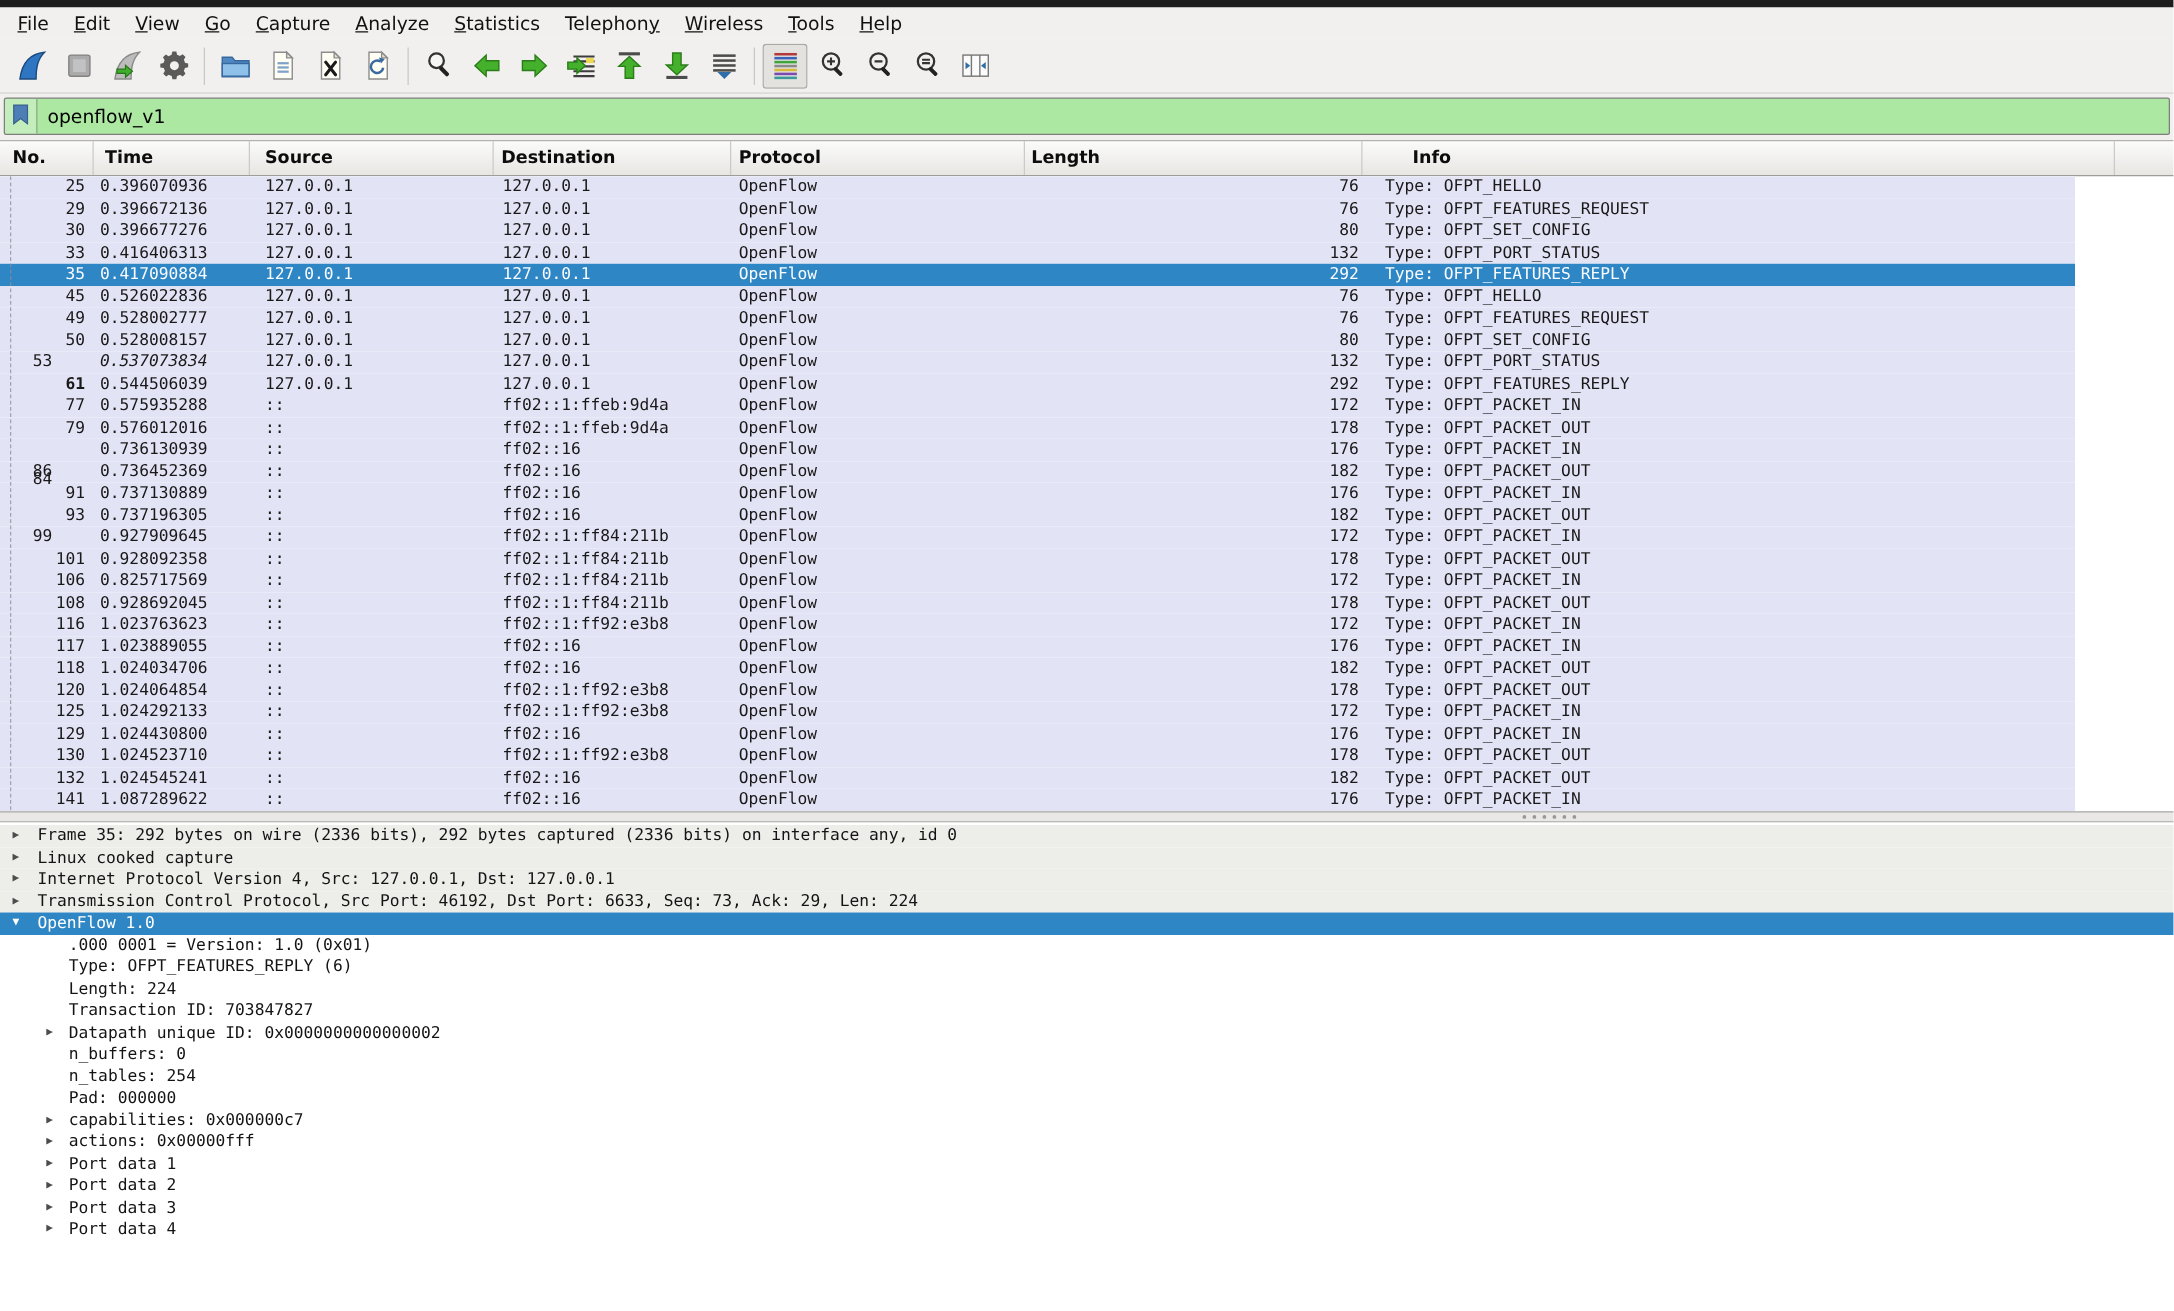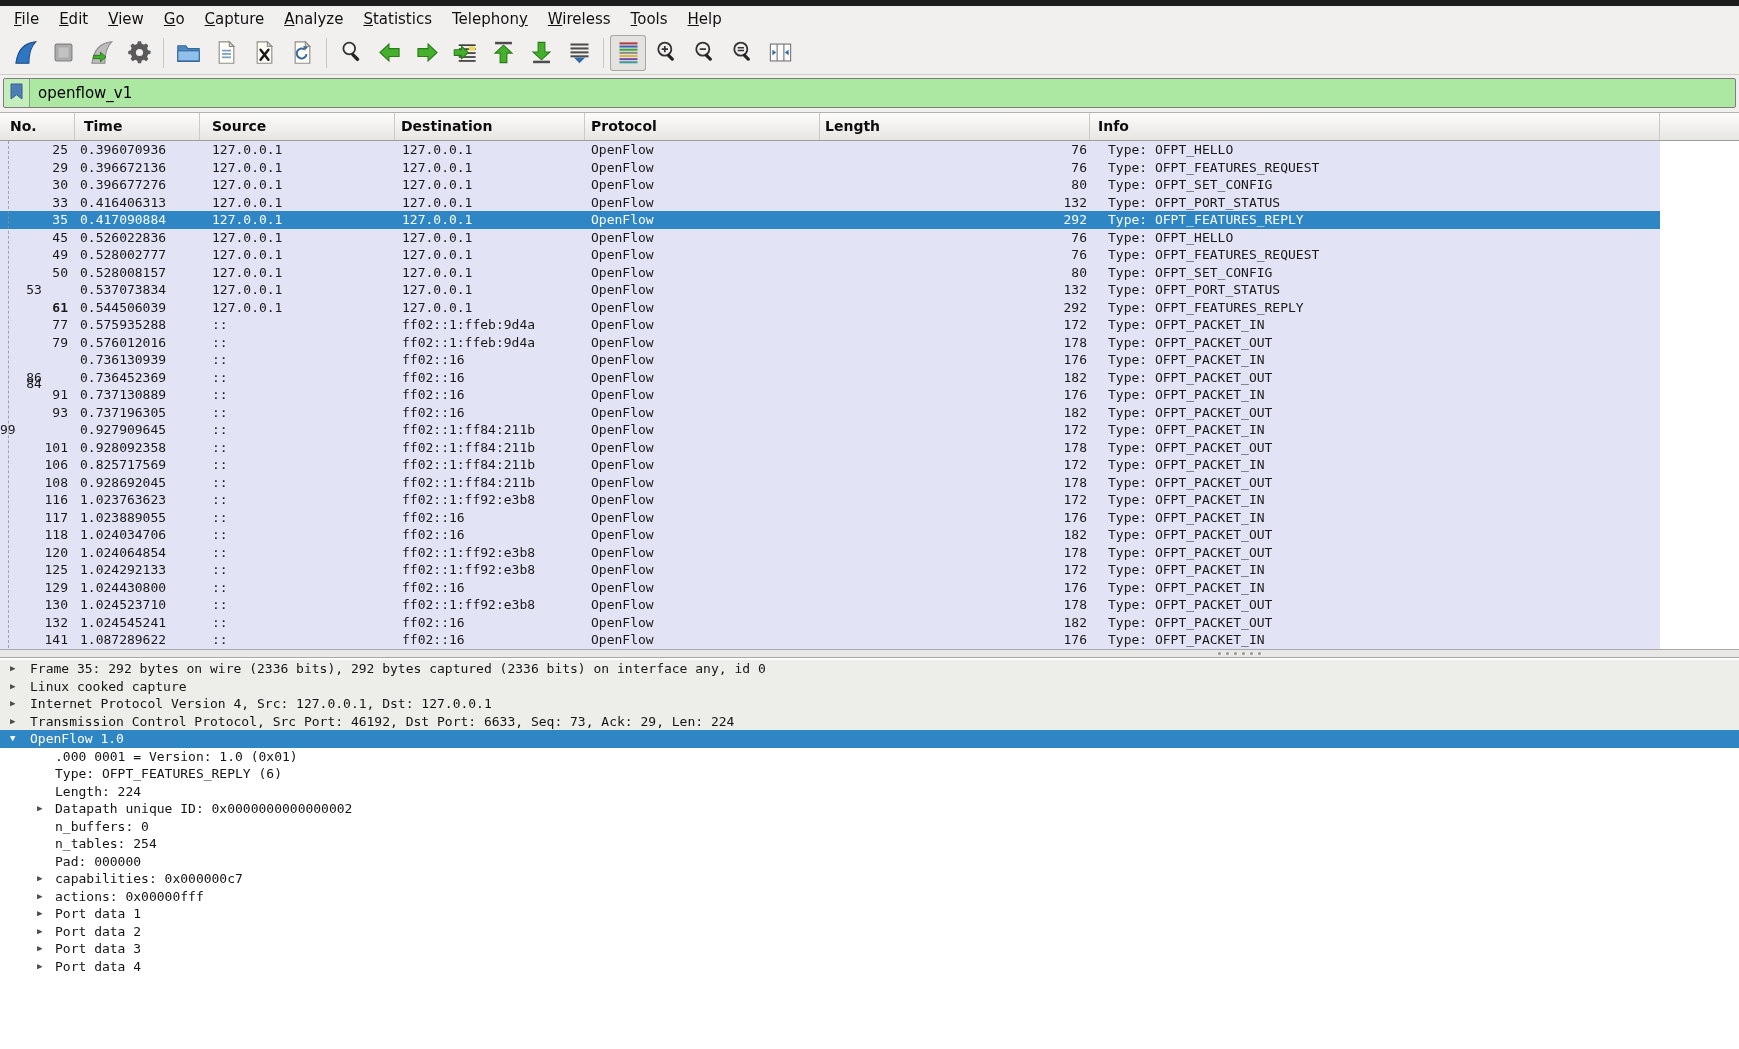--- a/index.html
+++ b/index.html
@@ -290,21 +290,21 @@
     </div>
   </div>
 
   <div class="plist-header">
       <div class="ph-cell" style="width: 75px; padding-left: 10px;">No.</div>
       <div class="ph-cell" style="width: 125px; padding-left: 9px;">Time</div>
       <div class="ph-cell" style="width: 195px; padding-left: 12px;">Source</div>
       <div class="ph-cell" style="width: 190px; padding-left: 6px;">Destination</div>
       <div class="ph-cell" style="width: 235px; padding-left: 6px;">Protocol</div>
       <div class="ph-cell" style="width: 270px; padding-left: 5px;">Length</div>
-      <div class="ph-cell" style="width: 570px; padding-left: 8px;">Info</div>
+      <div class="ph-cell" style="width: 570px; padding-left: 8px; margin-left: 32px;">Info</div>
     </div>
 
   <div class="plist">
       <div class="prow">
         <div class="pcell" style="width: 75px; text-align: right; padding-right: 7px;">25</div>
         <div class="pcell" style="width: 125px; padding-left: 5px;">0.396070936</div>
         <div class="pcell" style="width: 195px; padding-left: 12px;">127.0.0.1</div>
         <div class="pcell" style="width: 190px; padding-left: 7px;">127.0.0.1</div>
         <div class="pcell" style="width: 235px; padding-left: 6px;">OpenFlow</div>
         <div class="pcell" style="width: 270px; text-align: right; padding-right: 3px;">76</div>
@@ -368,21 +368,21 @@
         <div class="pcell" style="width: 75px; text-align: right; padding-right: 7px;">50</div>
         <div class="pcell" style="width: 125px; padding-left: 5px;">0.528008157</div>
         <div class="pcell" style="width: 195px; padding-left: 12px;">127.0.0.1</div>
         <div class="pcell" style="width: 190px; padding-left: 7px;">127.0.0.1</div>
         <div class="pcell" style="width: 235px; padding-left: 6px;">OpenFlow</div>
         <div class="pcell" style="width: 270px; text-align: right; padding-right: 3px;">80</div>
         <div class="pcell" style="width: 570px; padding-left: 18px;">Type: OFPT_SET_CONFIG</div>
       </div>
       <div class="prow">
         <div class="pcell" style="width: 75px; text-align: center; padding-right: 7px;">53</div>
-        <div class="pcell" style="width: 125px; padding-left: 5px;">0.537073834</div>
+        <div class="pcell" style="width: 125px; padding-left: 5px; font-style: italic;">0.537073834</div>
         <div class="pcell" style="width: 195px; padding-left: 12px;">127.0.0.1</div>
         <div class="pcell" style="width: 190px; padding-left: 7px;">127.0.0.1</div>
         <div class="pcell" style="width: 235px; padding-left: 6px;">OpenFlow</div>
         <div class="pcell" style="width: 270px; text-align: right; padding-right: 3px;">132</div>
         <div class="pcell" style="width: 570px; padding-left: 18px;">Type: OFPT_PORT_STATUS</div>
       </div>
       <div class="prow">
         <div class="pcell" style="width: 75px; text-align: right; padding-right: 7px; font-weight: bold;">61</div>
         <div class="pcell" style="width: 125px; padding-left: 5px;">0.544506039</div>
         <div class="pcell" style="width: 195px; padding-left: 12px;">127.0.0.1</div>
@@ -439,21 +439,21 @@
       <div class="prow">
         <div class="pcell" style="width: 75px; text-align: right; padding-right: 7px;">93</div>
         <div class="pcell" style="width: 125px; padding-left: 5px;">0.737196305</div>
         <div class="pcell" style="width: 195px; padding-left: 12px;">::</div>
         <div class="pcell" style="width: 190px; padding-left: 7px;">ff02::16</div>
         <div class="pcell" style="width: 235px; padding-left: 6px;">OpenFlow</div>
         <div class="pcell" style="width: 270px; text-align: right; padding-right: 3px;">182</div>
         <div class="pcell" style="width: 570px; padding-left: 18px;">Type: OFPT_PACKET_OUT</div>
       </div>
       <div class="prow">
-        <div class="pcell" style="width: 75px; text-align: left; padding-right: 7px;">99</div>
+        <div class="pcell" style="width: 75px; text-align: center; padding-right: 7px;">99</div>
         <div class="pcell" style="width: 125px; padding-left: 5px;">0.927909645</div>
         <div class="pcell" style="width: 195px; padding-left: 12px;">::</div>
         <div class="pcell" style="width: 190px; padding-left: 7px;">ff02::1:ff84:211b</div>
         <div class="pcell" style="width: 235px; padding-left: 6px;">OpenFlow</div>
         <div class="pcell" style="width: 270px; text-align: right; padding-right: 3px;">172</div>
         <div class="pcell" style="width: 570px; padding-left: 18px;">Type: OFPT_PACKET_IN</div>
       </div>
       <div class="prow">
         <div class="pcell" style="width: 75px; text-align: right; padding-right: 7px;">101</div>
         <div class="pcell" style="width: 125px; padding-left: 5px;">0.928092358</div>
@@ -600,20 +600,23 @@
       <div class="drow lvl1">
         <span class="txt">.000 0001 = Version: 1.0 (0x01)</span>
       </div>
       <div class="drow lvl1">
         <span class="txt">Type: OFPT_FEATURES_REPLY (6)</span>
       </div>
       <div class="drow lvl1">
         <span class="txt">Length: 224</span>
       </div>
       <div class="drow lvl1">
+        <span class="txt">Transaction ID: 703847827</span>
+      </div>
+      <div class="drow lvl1">
         <span class="arrow">▶</span>
         <span class="txt">Datapath unique ID: 0x0000000000000002</span>
       </div>
       <div class="drow lvl1">
         <span class="txt">n_buffers: 0</span>
       </div>
       <div class="drow lvl1">
         <span class="txt">n_tables: 254</span>
       </div>
       <div class="drow lvl1">

